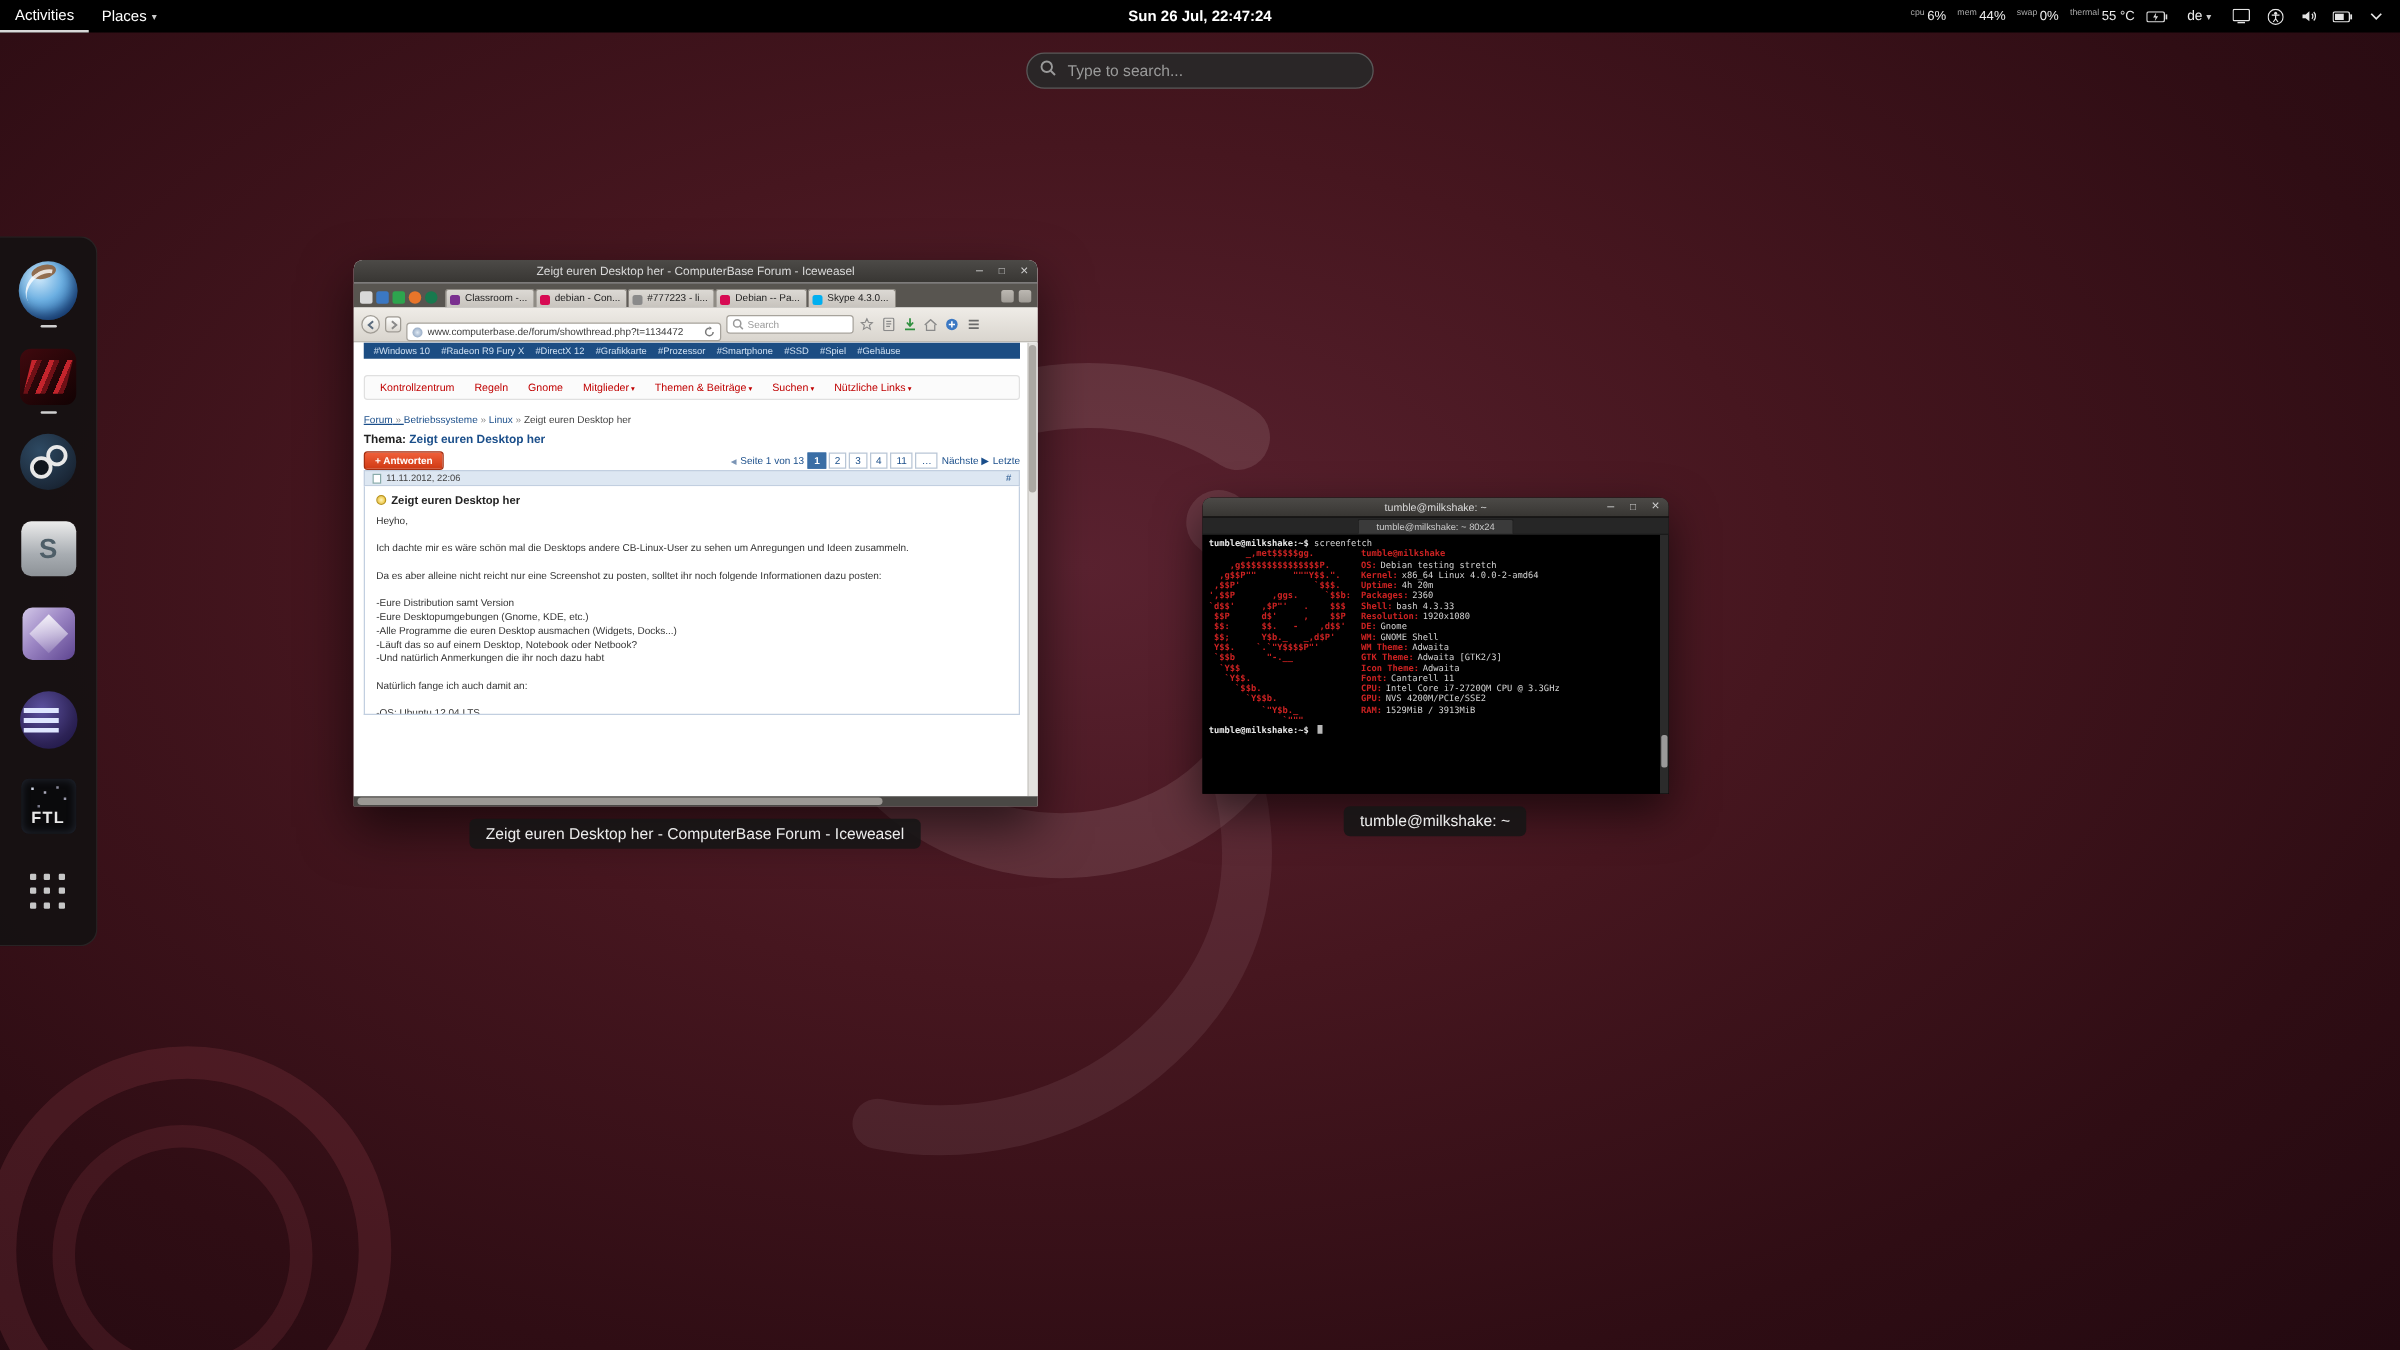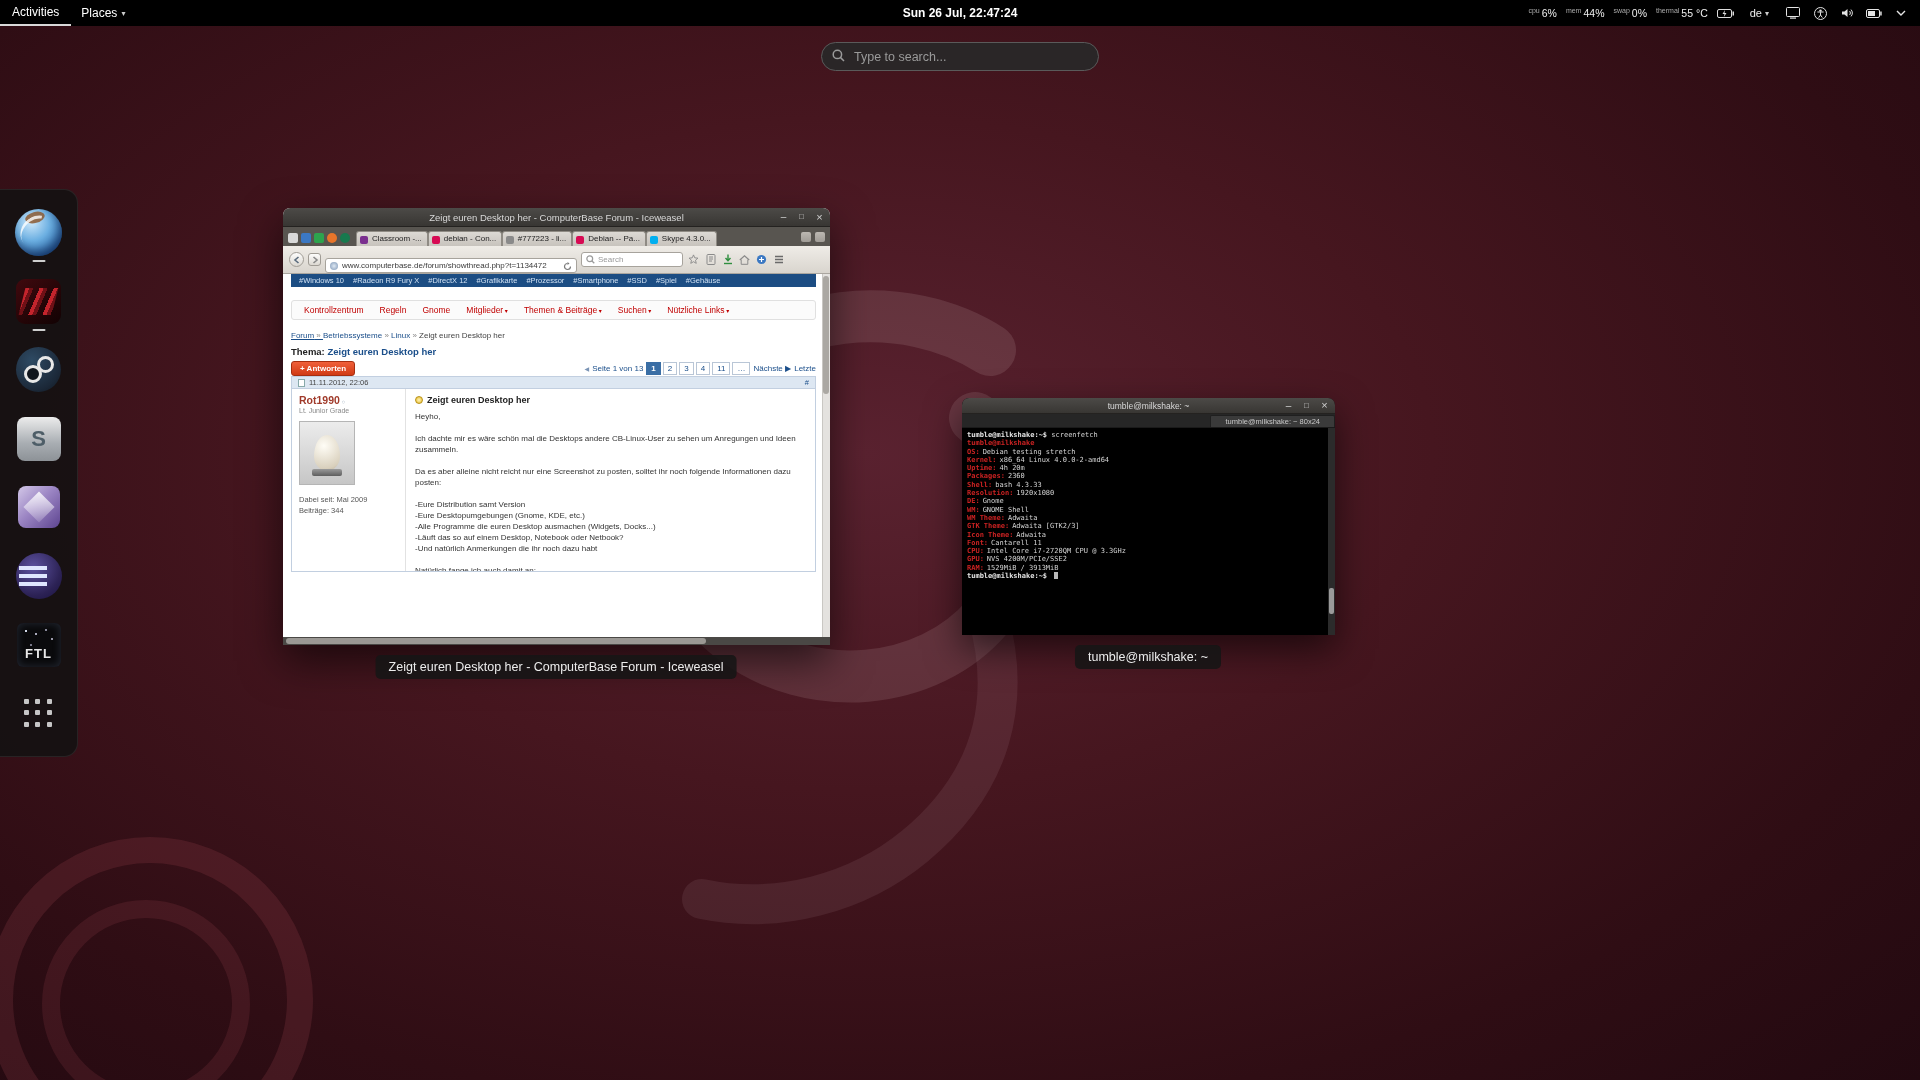--- a/index.html
+++ b/index.html
@@ -199,21 +199,21 @@
   .bulb { width:8px; height:8px; border-radius:50%; background:radial-gradient(#fff4b8,#e8b820); border:1px solid #b8921a; flex:0 0 8px; }
   .cb-text { white-space:pre-line; line-height:1.38; }
 
   
   .twin {
     position:absolute; left:962px; top:398px; width:373px; height:237px; z-index:30;
     box-shadow:0 14px 36px rgba(0,0,0,.6); border-radius:7px 7px 0 0;
     display:flex; flex-direction:column; background:#000;
   }
   .twin .titlebar { height:16px; flex:0 0 16px; font-size:8.5px; }
-  .t-tabbar { flex:0 0 14px; background:#262626; border-bottom:1px solid #1a1a1a; display:flex; align-items:center; justify-content:flex-end; }
+  .t-tabbar { flex:0 0 14px; background:#262626; border-bottom:1px solid #1a1a1a; display:flex; align-items:center; justify-content:center; }
   .t-tab { font-size:7.5px; color:#c9c9c9; background:#3a3a3a; border:1px solid #1f1f1f; border-bottom:none; padding:1px 14px; border-radius:2px 2px 0 0; }
   .t-screen { flex:1; background:#000; position:relative; padding:3px 10px 2px 5px; overflow:hidden;
     font-family:"DejaVu Sans Mono", monospace; font-size:7px; line-height:8.3px; color:#d4d4d4; }
   .t-prompt { color:#e6e6e6; font-weight:bold; }
   .t-fetch { display:flex; gap:8px; }
   .t-art { margin:0; font-family:inherit; font-size:7px; line-height:8.3px; color:#cc2222; font-weight:bold; }
   .t-info { padding-top:0; }
   .t-row { white-space:nowrap; }
   .t-label { color:#cc2222; font-weight:bold; }
   .t-value { color:#d4d4d4; margin-left:3px; }
@@ -484,32 +484,20 @@
           <span>Nächste ▶</span>
           <span>Letzte</span>
         </div>
       </div>
       <div class="cb-datebar">
         <span class="dt-ico"></span>
         <span>11.11.2012, 22:06</span>
         <span class="num">#</span>
       </div>
       <div class="cb-post">
-        <div class="cb-user">
-          <span class="cb-author">Rot1990</span>
-          <div class="cb-rank">Lt. Junior Grade</div>
-          <div class="cb-avatar">
-            <span class="egg"></span>
-              <span class="egg-base"></span>
-          </div>
-          <div class="cb-meta">
-            <div>Dabei seit: Mai 2009</div>
-            <div>Beiträge: 344</div>
-          </div>
-        </div>
         <div class="cb-body">
           <div class="cb-post-title">
             <span class="bulb"></span>
             <span>Zeigt euren Desktop her</span>
           </div>
           <div class="cb-text">Heyho,
 
 Ich dachte mir es wäre schön mal die Desktops andere CB-Linux-User zu sehen um Anregungen und Ideen zusammeln.
 
 Da es aber alleine nicht reicht nur eine Screenshot zu posten, solltet ihr noch folgende Informationen dazu posten:
@@ -549,20 +537,37 @@
   </div>
   <div class="t-tabbar">
     <span class="t-tab">tumble@milkshake: ~ 80x24</span>
   </div>
   <div class="t-screen">
     <div class="t-line">
       <span class="t-prompt">tumble@milkshake:~$</span>
       <span>screenfetch</span>
     </div>
     <div class="t-fetch">
+      <pre class="t-art">       _,met$$$$$gg.
+    ,g$$$$$$$$$$$$$$$P.
+  ,g$$P""       """Y$$.".
+ ,$$P'              `$$$.
+',$$P       ,ggs.     `$$b:
+`d$$'     ,$P"'   .    $$$
+ $$P      d$'     ,    $$P
+ $$:      $$.   -    ,d$$'
+ $$;      Y$b._   _,d$P'
+ Y$$.    `.`"Y$$$$P"'
+ `$$b      "-.__
+  `Y$$
+   `Y$$.
+     `$$b.
+       `Y$$b.
+          `"Y$b._
+              `"""</pre>
       <div class="t-info">
           <div class="t-row"><span class="t-label">tumble@milkshake</span><span class="t-value"></span></div>
           <div class="t-row"><span class="t-label">OS:</span><span class="t-value">Debian testing stretch</span></div>
           <div class="t-row"><span class="t-label">Kernel:</span><span class="t-value">x86_64 Linux 4.0.0-2-amd64</span></div>
           <div class="t-row"><span class="t-label">Uptime:</span><span class="t-value">4h 20m</span></div>
           <div class="t-row"><span class="t-label">Packages:</span><span class="t-value">2360</span></div>
           <div class="t-row"><span class="t-label">Shell:</span><span class="t-value">bash 4.3.33</span></div>
           <div class="t-row"><span class="t-label">Resolution:</span><span class="t-value">1920x1080</span></div>
           <div class="t-row"><span class="t-label">DE:</span><span class="t-value">Gnome</span></div>
           <div class="t-row"><span class="t-label">WM:</span><span class="t-value">GNOME Shell</span></div>

